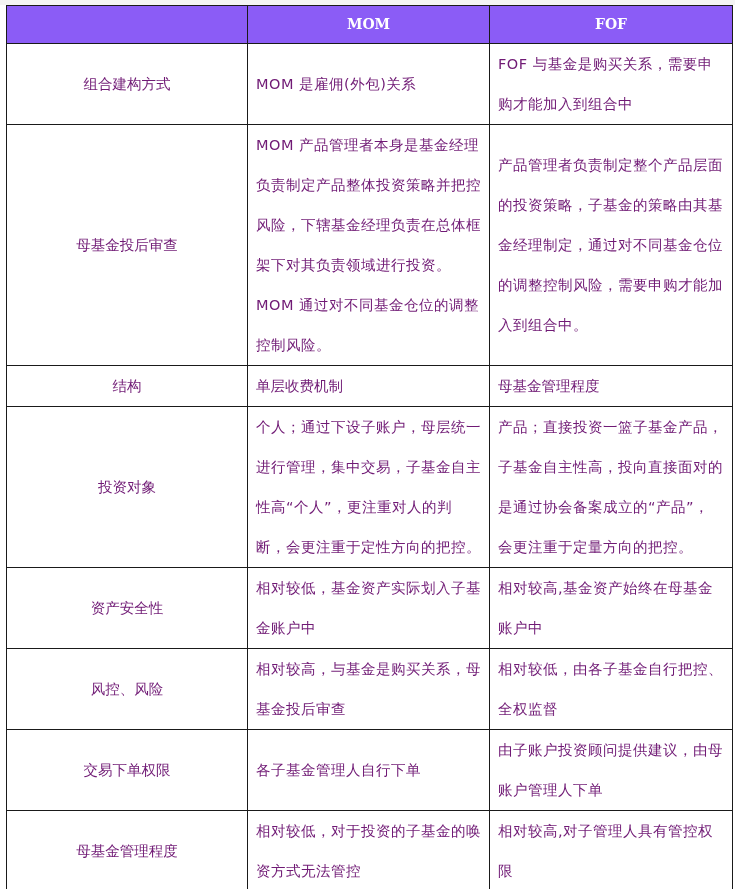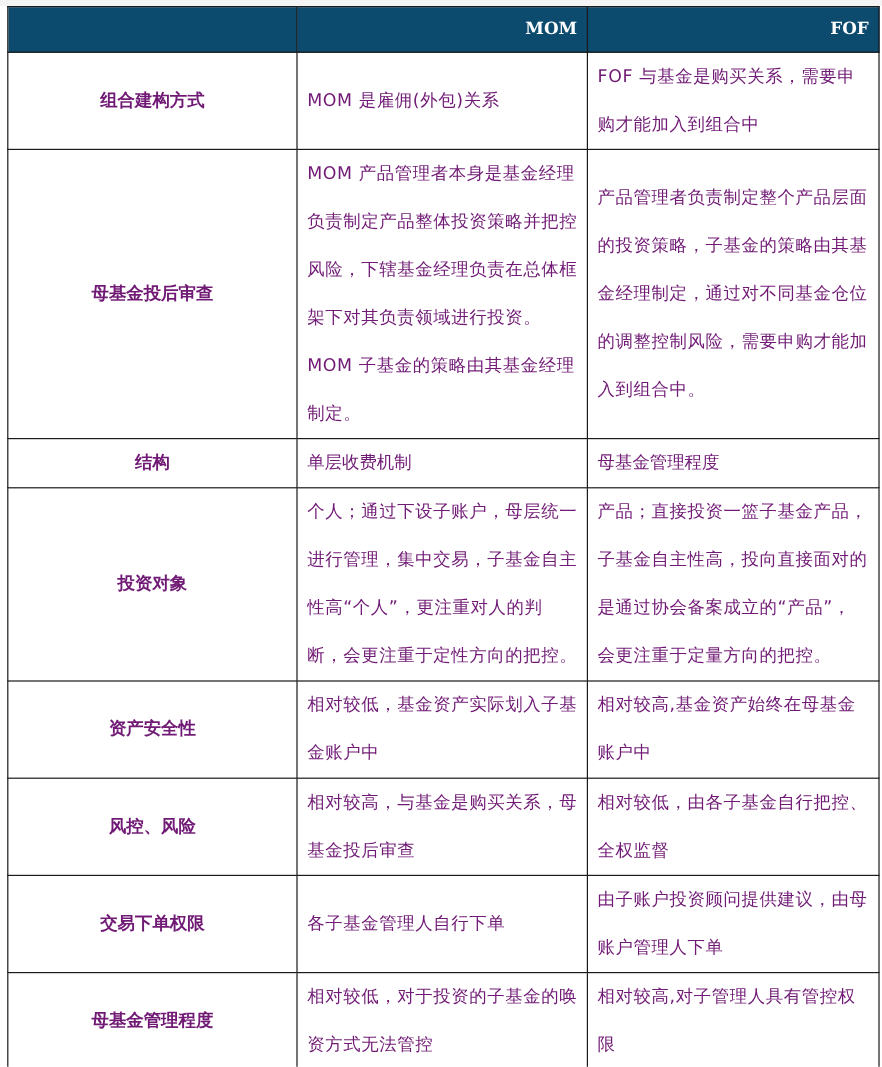--- a/index.html
+++ b/index.html
@@ -11,33 +11,33 @@
     }
     table.cmp td, table.cmp th {
       border: 1.5px solid #1a1a1a;
       padding: 0 8px;
       vertical-align: middle;
       font-size: 14.5px;
       color: #701a75;
       line-height: 40px;
     }
     table.cmp th {
-      background: #0c4a6e;
+      background: #8b5cf6;
       color: #ffffff;
       font-family: "DejaVu Serif", serif;
       font-weight: bold;
       font-size: 14px;
       height: 37px;
       line-height: 37px;
-      text-align: right;
+      text-align: center;
     }
     col.c1 { width: 241px; }
     col.c2 { width: 242px; }
     col.c3 { width: 243px; }
-    td.label { text-align: center; font-weight: bold; }
+    td.label { text-align: center; }
     td.center { text-align: left; }
     td.txt { text-align: left; letter-spacing: 0.5px; }
   </style>
 </head>
 <body>
 
 <div class="topline"></div>
 
 <table class="cmp">
   <colgroup>
@@ -53,21 +53,21 @@
     </tr>
   </thead>
   <tbody>
     <tr style="height:80px">
       <td class="label">组合建构方式</td>
       <td class="txt">MOM 是雇佣(外包)关系</td>
       <td class="txt">FOF 与基金是购买关系，需要申购才能加入到组合中</td>
     </tr>
     <tr style="height:240px">
       <td class="label">母基金投后审查</td>
-      <td class="txt">MOM 产品管理者本身是基金经理负责制定产品整体投资策略并把控风险，下辖基金经理负责在总体框架下对其负责领域进行投资。MOM 子基金的策略由其基金经理制定。</td>
+      <td class="txt">MOM 产品管理者本身是基金经理负责制定产品整体投资策略并把控风险，下辖基金经理负责在总体框架下对其负责领域进行投资。MOM 通过对不同基金仓位的调整控制风险。</td>
       <td class="txt">产品管理者负责制定整个产品层面的投资策略，子基金的策略由其基金经理制定，通过对不同基金仓位的调整控制风险，需要申购才能加入到组合中。</td>
     </tr>
     <tr style="height:40px">
       <td class="label">结构</td>
       <td class="center">单层收费机制</td>
       <td class="center">母基金管理程度</td>
     </tr>
     <tr style="height:160px">
       <td class="label">投资对象</td>
       <td class="txt">个人；通过下设子账户，母层统一进行管理，集中交易，子基金自主性高“个人”，更注重对人的判断，会更注重于定性方向的把控。</td>

